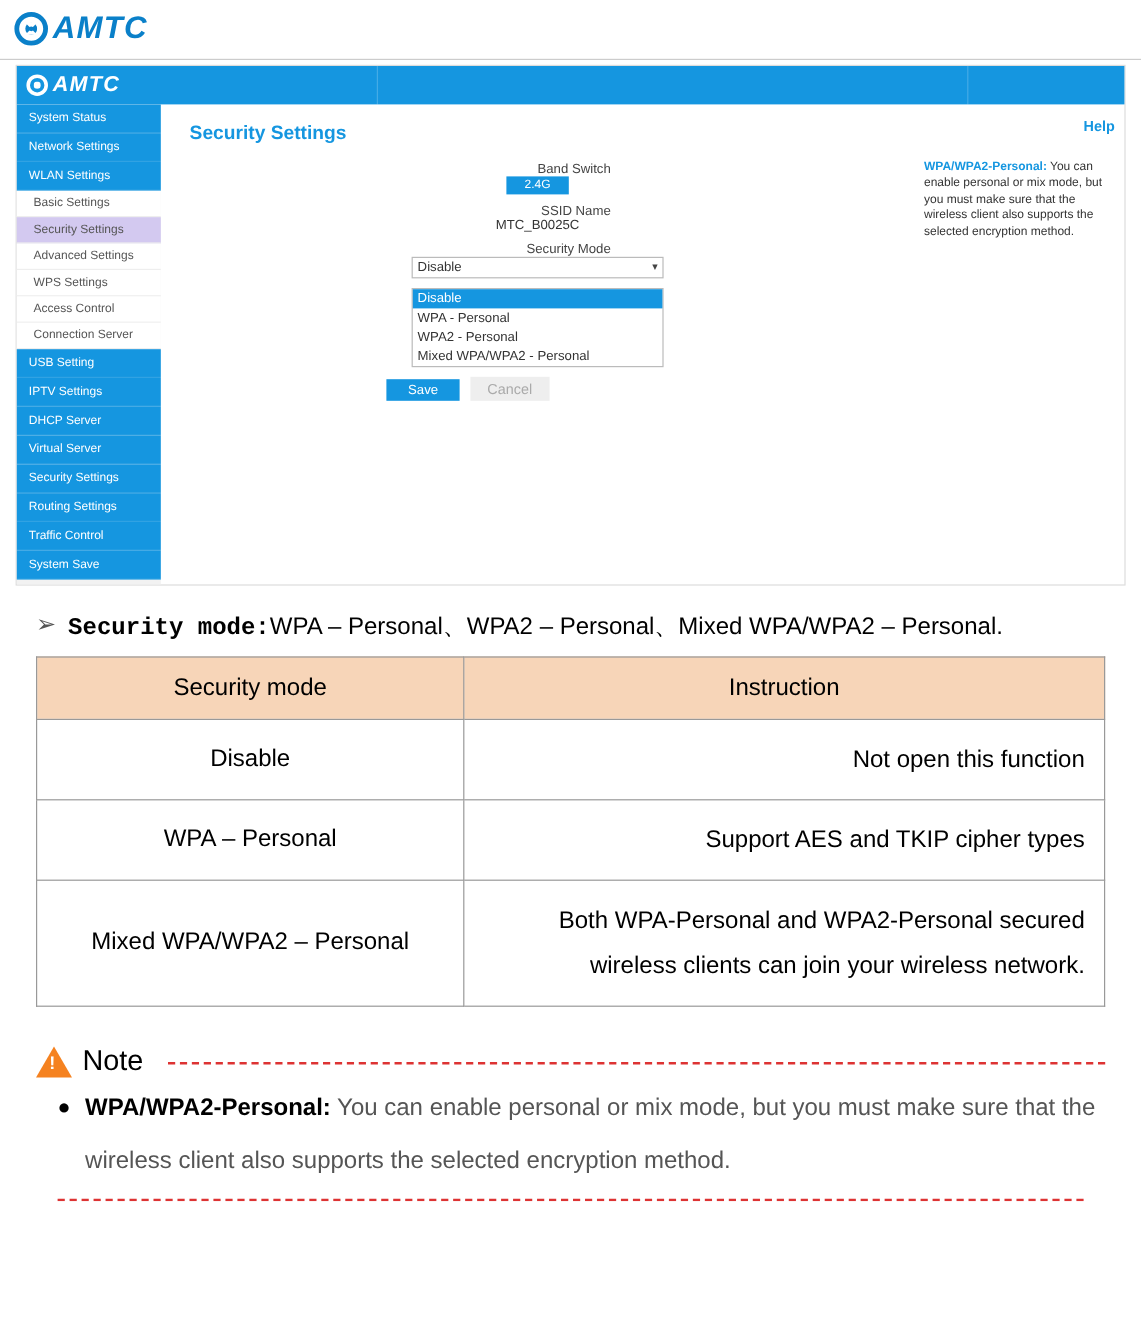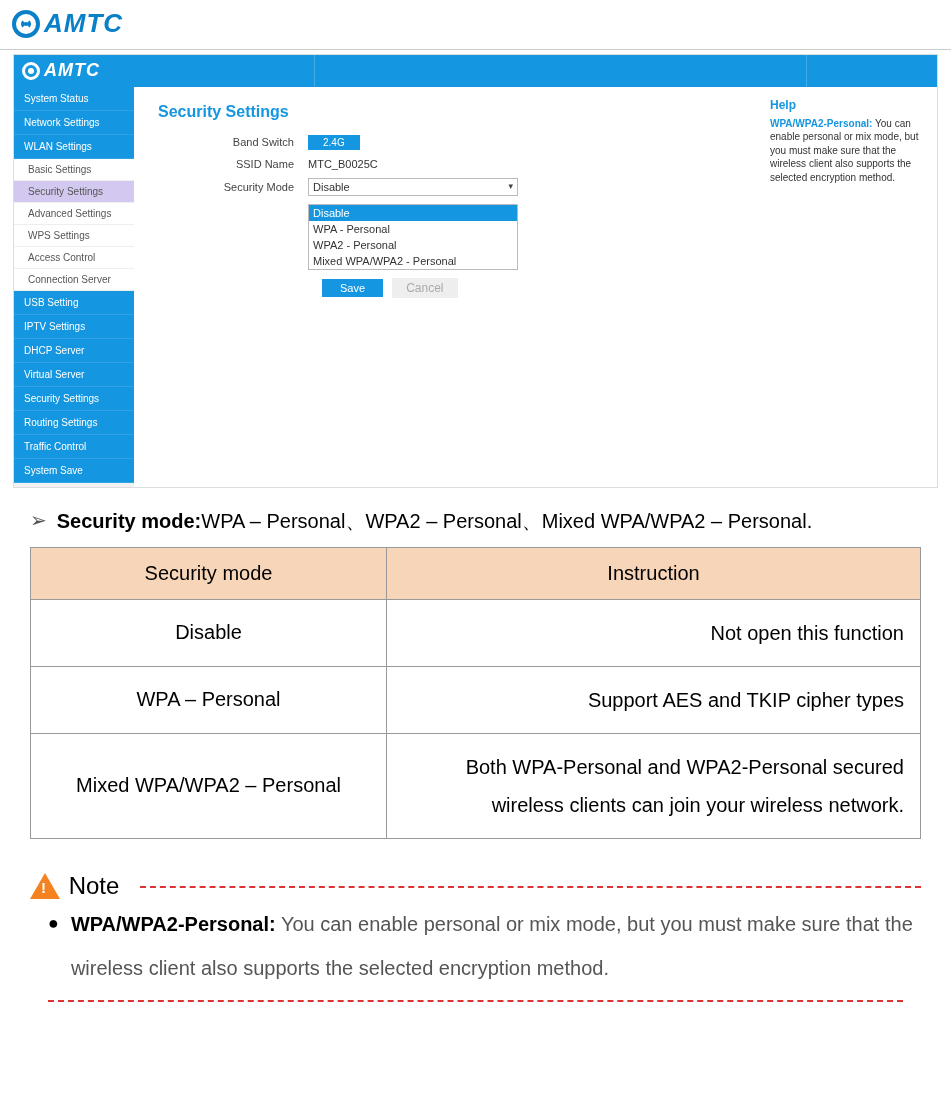--- a/index.html
+++ b/index.html
@@ -83,49 +83,49 @@
     padding: 5px 10px 5px 14px;
     color:#555;
     background:#fff;
     font-size:10px;
     border-bottom:1px solid #eee;
     cursor:pointer;
   }
   .ru-sidebar .sub.active { background:#d3c9f0; }
   .ru-main { flex:1; padding: 16px 24px; }
   .ru-main .title { color:#1596e0; font-size:16px; font-weight:bold; margin-bottom:14px;}
-  .ru-row { display:flex; align-items:center; margin-bottom:8px; font-size:11px;}
+  .ru-row { display:flex; align-items:center; margin-bottom:8px; font-size:11px;flex-direction:column;}
   .ru-row .lbl { width:150px; text-align:right; padding-right:14px; color:#444;}
   .band-btn { background:#1596e0; color:#fff; border:none; padding:2px 15px; font-size:10px;}
   .sel {
     width:210px; border:1px solid #bbb; background:#fff; font-size:11px; padding:2px 4px;
     position:relative;
   }
   .sel::after { content:"▾"; position:absolute; right:4px; top:2px; color:#444; font-size:9px;}
   .dropdown { border:1px solid #bbb; width:210px; font-size:11px; margin-left:0; background:#fff;}
   .dropdown .opt { padding:2px 4px;}
   .dropdown .opt.sel-opt { background:#1596e0; color:#fff;}
   .btnrow { margin-top:4px; margin-left:164px;}
   .btnrow .save { background:#1596e0; color:#fff; border:none; padding:3px 18px; font-size:11px; margin-right:6px;}
   .btnrow .cancel { background:#eee; color:#aaa; border:none; padding:3px 14px; font-size:12px;}
   .ru-help { width:175px; padding:10px 8px; font-size:10px; line-height:1.35; color:#333;}
-  .ru-help .htitle { text-align:left; color:#1596e0; font-weight:bold; font-size:12px; margin-bottom:4px;}
+  .ru-help .htitle { text-align:right; color:#1596e0; font-weight:bold; font-size:12px; margin-bottom:20px;}
   .ru-help .strong { color:#1596e0; font-weight:bold;}
   
   .doc { padding: 0 30px;}
   .bulleted-heading {
     display:flex;
     align-items:flex-start;
     gap:10px;
     font-size:20px;
     margin-bottom:12px;
     color:#000;
   }
   .bulleted-heading .arrow { color:#555; }
-  .bulleted-heading .label-strong { font-weight:bold; }
+  .bulleted-heading .label-strong { font-weight:bold;font-family:Liberation Mono, monospace; }
   .sec-table { width:100%; border-collapse:collapse; margin-bottom:32px; font-size:20px;}
   .sec-table td, .sec-table th {
     border:1px solid #999;
     padding:14px 16px;
   }
   .sec-table th { background:#f7d5b8; font-weight:normal; text-align:center;}
   .sec-table td:first-child { text-align:center; width:40%;}
   .sec-table td:nth-child(2) { padding-left:14px; line-height:1.9;text-align:right;}
   .note-block { position:relative; margin:20px 0 12px 0; font-size:24px; }
   .note-block .tri {

